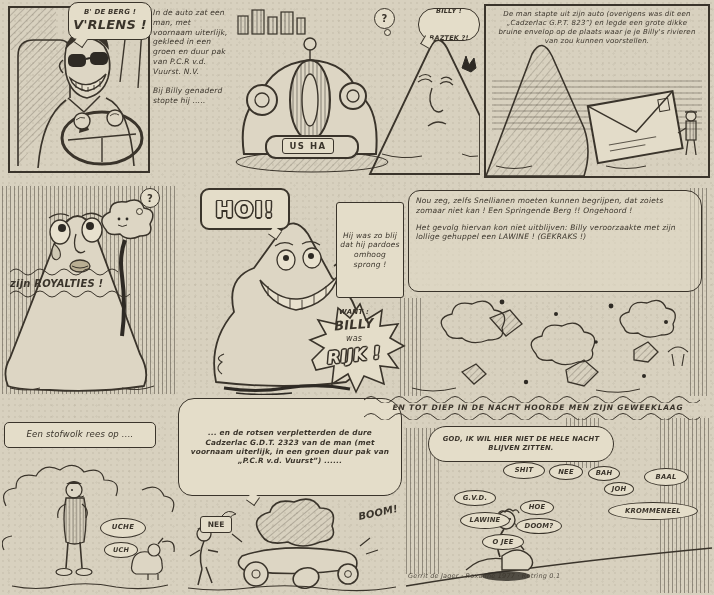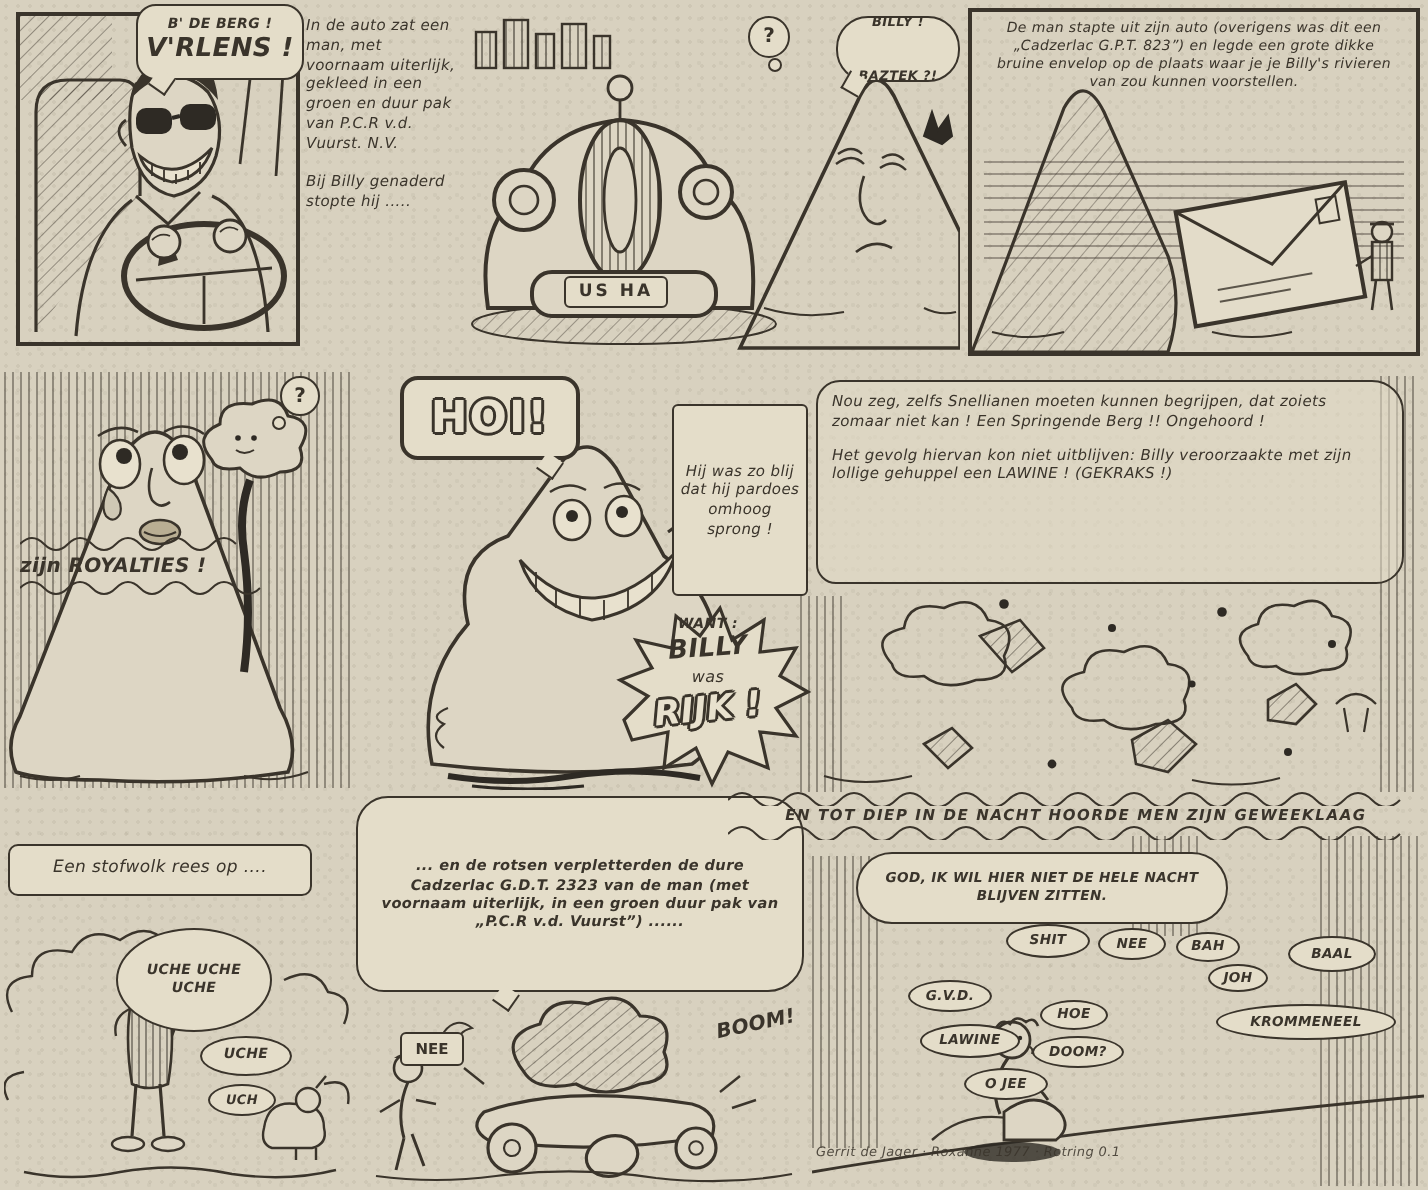--- a/index.html
+++ b/index.html
@@ -310,23 +310,20 @@
         <ellipse cx="82" cy="126" rx="8" ry="3.5" fill="#ddd6c4" stroke="#3a342b" stroke-width="1.2"></ellipse>
         <path d="M64,58 q-10,4 -8,14 M80,58 q8,6 4,14" fill="none" stroke="#3a342b" stroke-width="1.2"></path>
       </g>
       <g fill="none" stroke="#3a342b" stroke-width="1.2">
         <path d="M130,118 q2,-14 16,-12 q14,0 14,12 q2,8 -6,10 l-20,0 q-6,-2 -4,-10 Z" fill="#ddd6c4"></path>
         <circle cx="152" cy="104" r="6" fill="#ddd6c4"></circle>
         <path d="M156,98 l5,-6 M146,128 l0,6 M156,128 l0,6"></path>
       </g>
       <path d="M10,140 q24,5 48,0 q28,-5 56,1 q28,4 52,-2" fill="none" stroke="#3a342b" stroke-width="1.2"></path>
     </svg>
-    <div class="bub oval" style="left:56px;top:44px;width:78px;height:52px;padding:4px;">
-      <span class="hand" style="font-size:7px;font-weight:700;">UCHE UCHE UCHE</span>
-    </div>
     <div class="bub oval" style="left:98px;top:98px;width:46px;height:20px;">
       <span class="hand" style="font-size:7px;font-weight:700;">UCHE</span>
     </div>
     <div class="bub oval" style="left:102px;top:122px;width:34px;height:16px;">
       <span class="hand" style="font-size:6.5px;font-weight:700;">UCH</span>
     </div>
   </div>
 
   <div class="abs" style="left:178px;top:398px;width:228px;height:194px;">
     <div class="bub" style="left:0;top:0;width:224px;height:98px;border-radius:16px 20px 18px 14px;padding:5px 8px;">

